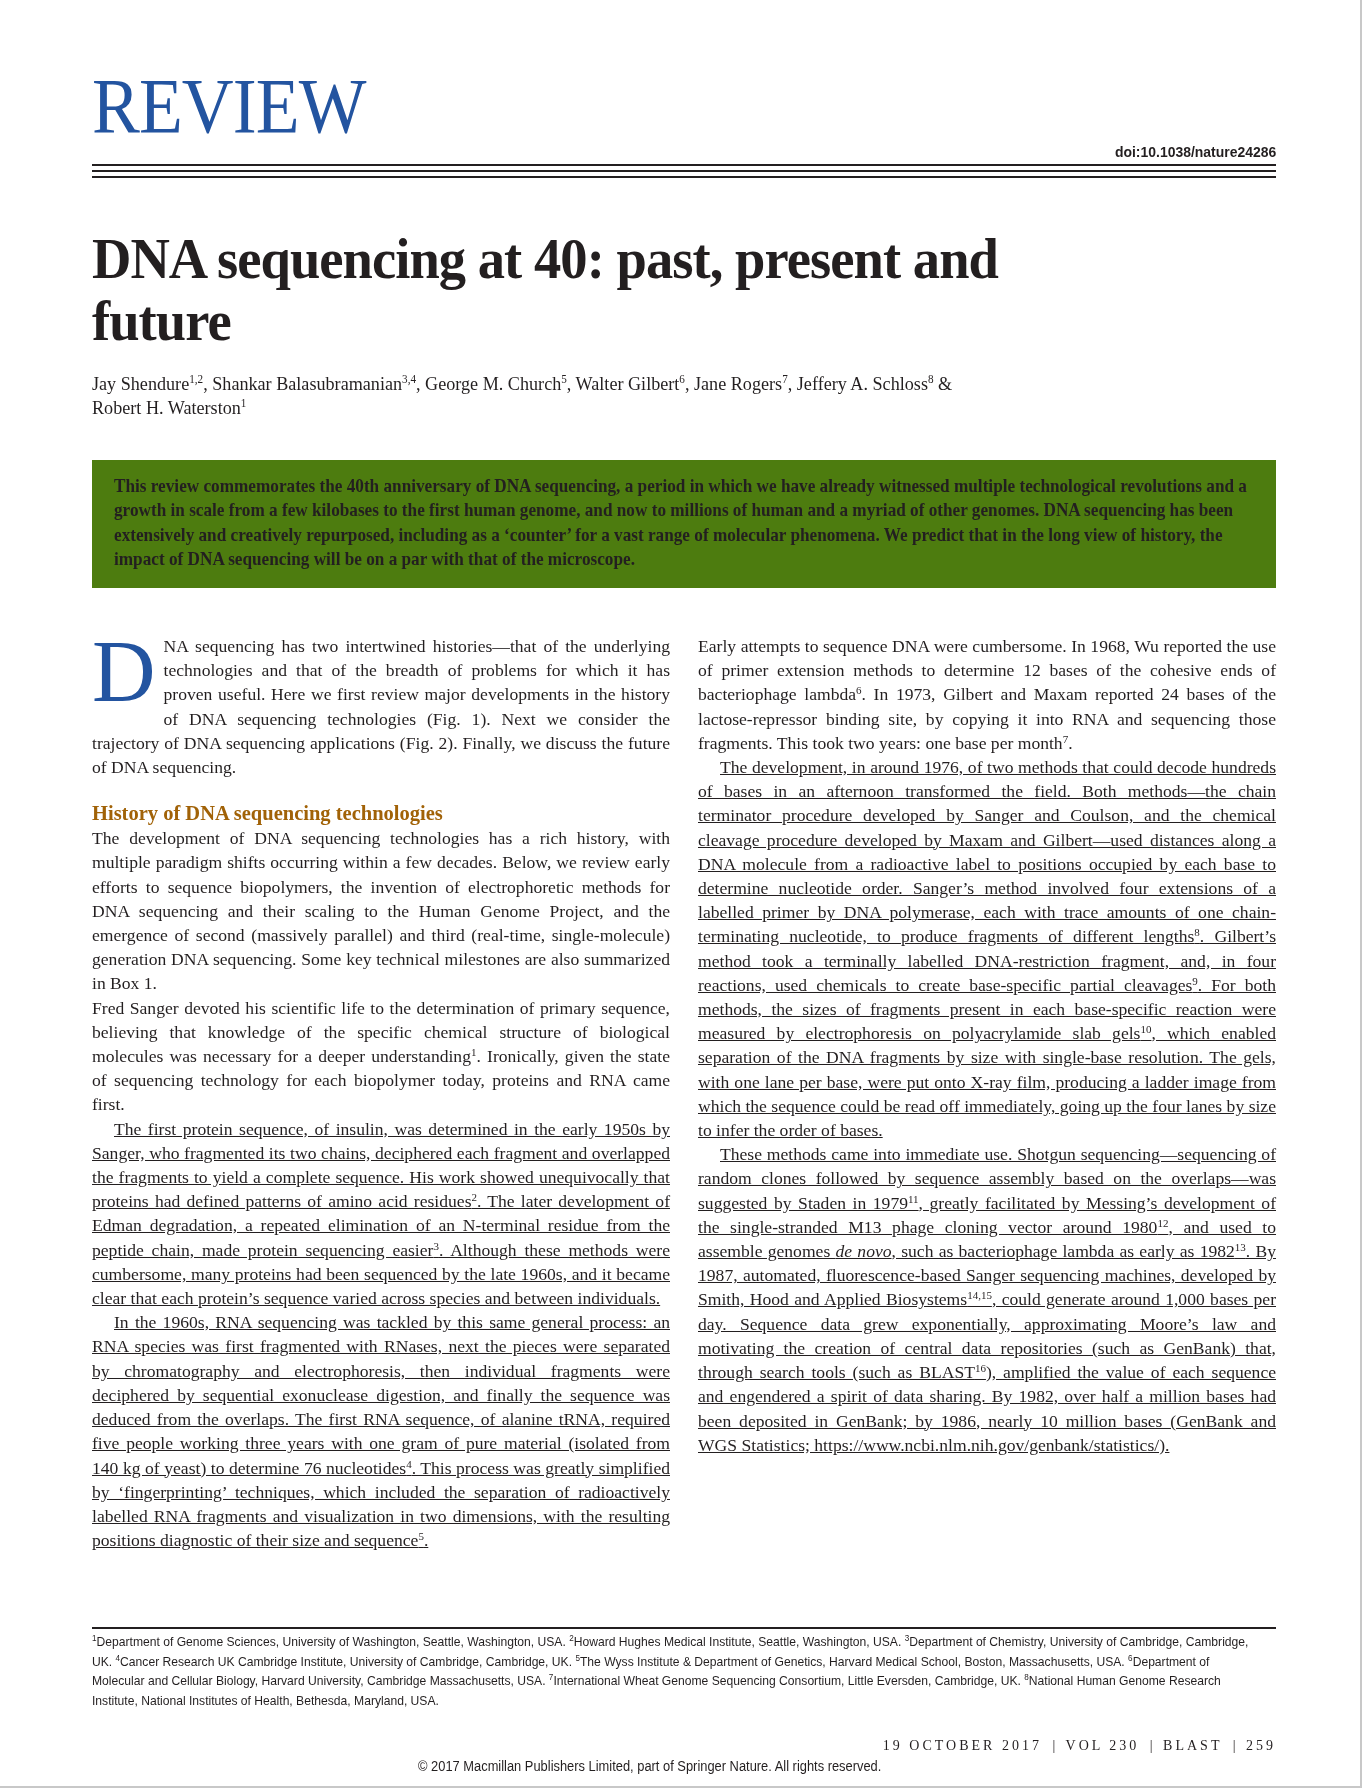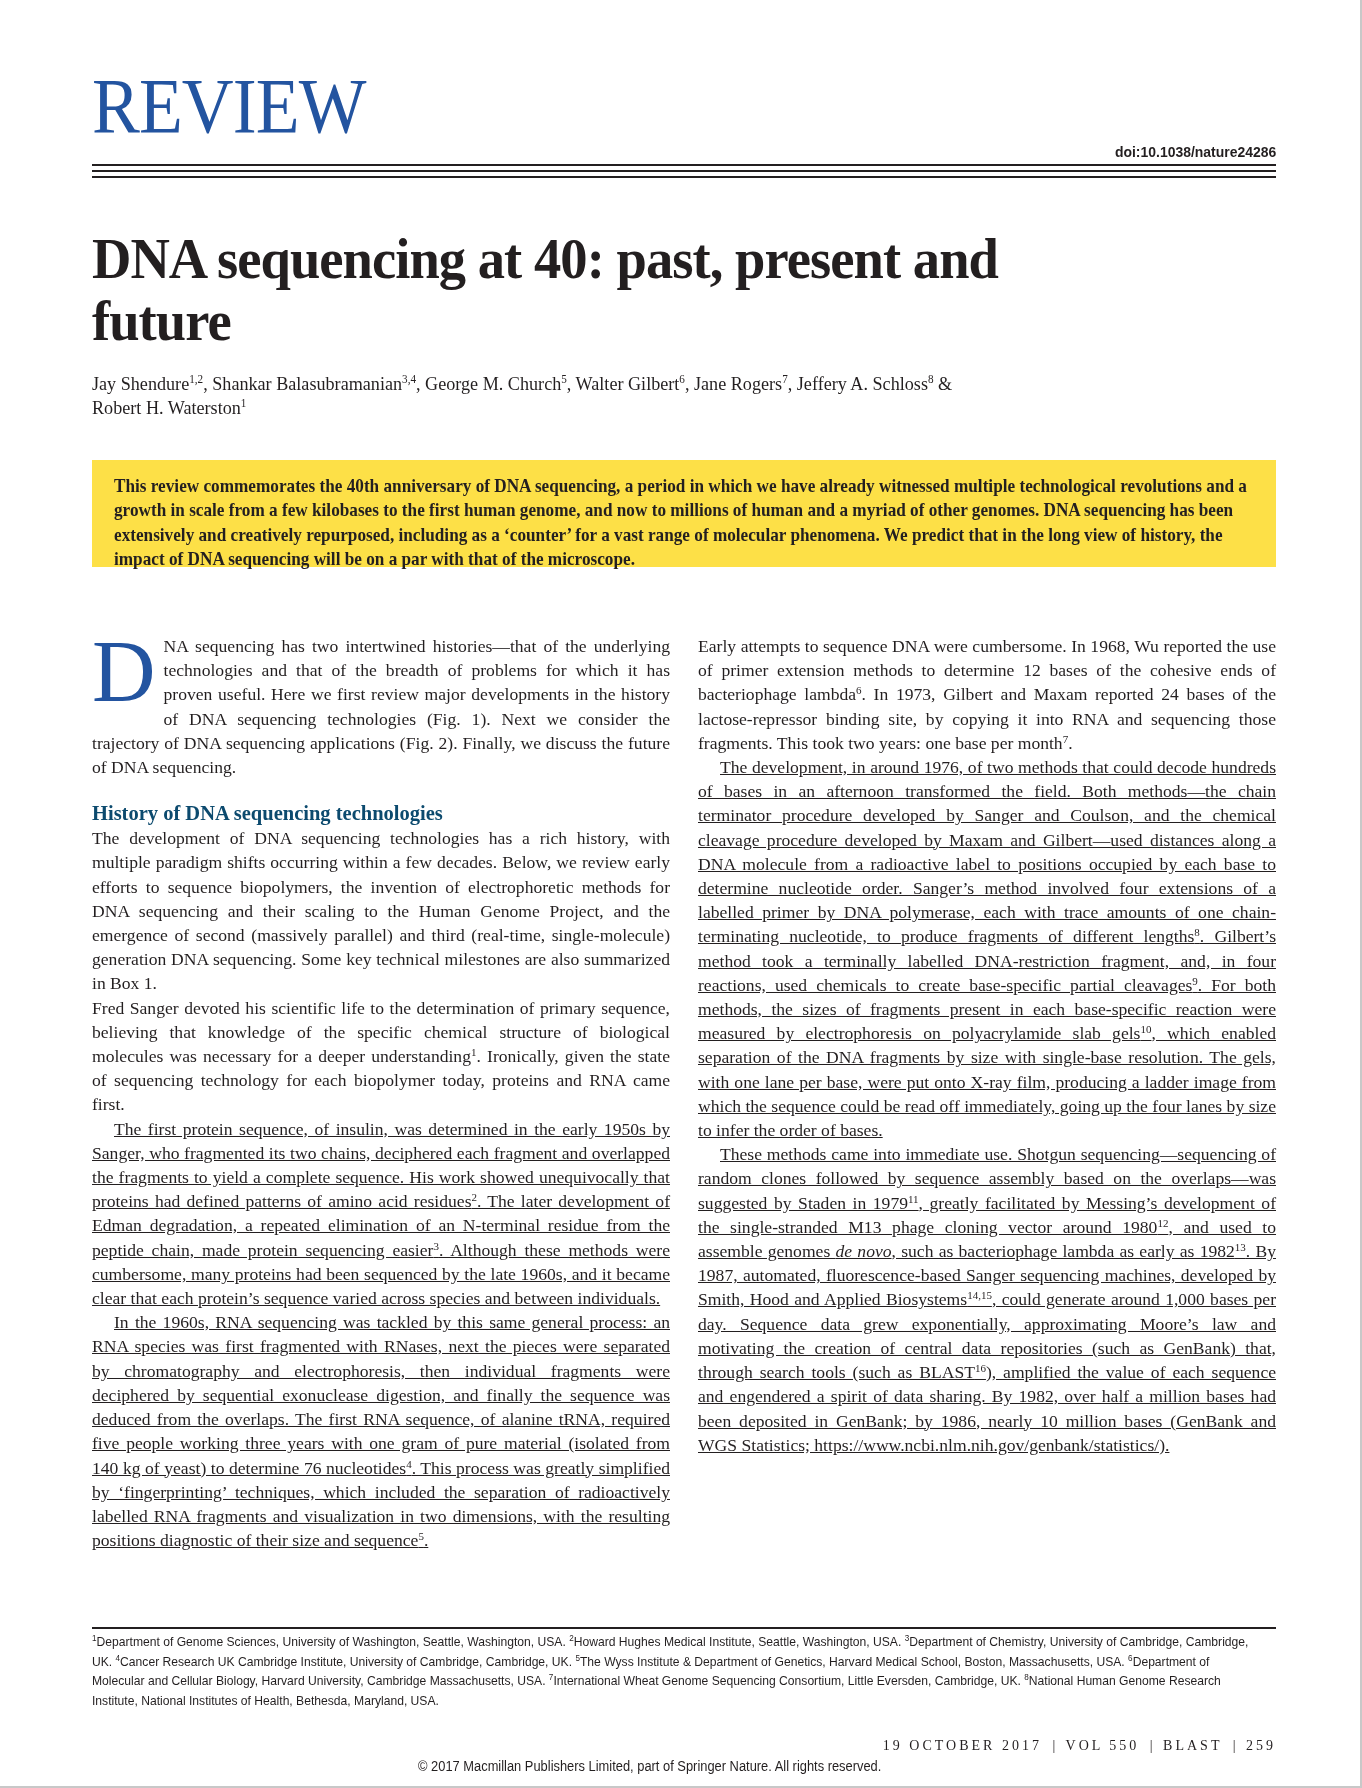--- a/index.html
+++ b/index.html
@@ -30,39 +30,39 @@
     font-size: 58px; line-height: 62px; color: #231f20; letter-spacing: -1px;
     transform: scaleX(0.94); transform-origin: left top;
   }
   .authors {
     position: absolute; left: 92px; top: 372px; width: 1150px;
     font-size: 19.5px; line-height: 24px; transform: scaleX(0.93); transform-origin: left top;
   }
   .authors sup { font-size: 12px; vertical-align: 7px; line-height: 0; }
 
   .abstract {
-    position: absolute; left: 92px; top: 460px; width: 1184px; height: 107px;
-    background: #fde047; box-sizing: border-box; padding: 14px 22px 0 22px;
+    position: absolute; left: 92px; top: 460px; width: 1184px; height: 128px;
+    background: #4d7c0f; box-sizing: border-box; padding: 14px 22px 0 22px;
   }
   .abstract p {
     margin: 0; font-weight: bold; font-size: 19px; line-height: 24.3px; color: #231f20;
     width: 1262px; transform: scaleX(0.905); transform-origin: left top;
   }
 
   .col { position: absolute; width: 578px; font-size: 17.6px; line-height: 24.2px; text-align: justify; color: #231f20; }
   .col-left { left: 92px; top: 634px; }
   .col-right { left: 698px; top: 634px; }
   .col p { margin: 0; hyphens: auto; }
   .col p.indent { text-indent: 22px; text-decoration: underline; }
   .col sup { font-size: 11px; vertical-align: 6px; line-height: 0; }
   .dropcap {
     float: left; font-size: 88px; line-height: 68px; color: #2354a0; margin: 4px 8px 0 0;
     font-family: "Liberation Serif", "DejaVu Serif", serif; height: 70px;
   }
-  .h-blue { color: #0c4a6e; font-weight: bold; font-size: 20.5px; line-height: 24px; margin: 22px 0 1px 0; }
+  .h-blue { color: #a16207; font-weight: bold; font-size: 20.5px; line-height: 24px; margin: 22px 0 1px 0; }
   .h-black { font-weight: bold; font-size: 19.5px; line-height: 24px; margin: 22px 0 0 0; }
 
   .affil-rule { position: absolute; left: 92px; top: 1627px; width: 1184px; height: 1.5px; background: #231f20; }
   .affiliations {
     position: absolute; left: 92px; top: 1632px; width: 1290px;
     font-family: "Liberation Sans", "DejaVu Sans", sans-serif; font-size: 13.4px; line-height: 19.5px; color: #231f20;
     transform: scaleX(0.905); transform-origin: left top;
   }
   .affiliations sup { font-size: 9px; vertical-align: 5px; line-height: 0; }
 
@@ -125,19 +125,19 @@
 </div>
 
 <div class="affil-rule"></div>
 <div class="affiliations">
   <sup>1</sup><span>Department of Genome Sciences, University of Washington, Seattle, Washington, USA. </span><sup>2</sup><span>Howard Hughes Medical Institute, Seattle, Washington, USA. </span><sup>3</sup><span>Department of Chemistry, University of Cambridge, Cambridge, UK. </span><sup>4</sup><span>Cancer Research UK Cambridge Institute, University of Cambridge, Cambridge, UK. </span><sup>5</sup><span>The Wyss Institute &amp; Department of Genetics, Harvard Medical School, Boston, Massachusetts, USA. </span><sup>6</sup><span>Department of Molecular and Cellular Biology, Harvard University, Cambridge Massachusetts, USA. </span><sup>7</sup><span>International Wheat Genome Sequencing Consortium, Little Eversden, Cambridge, UK. </span><sup>8</sup><span>National Human Genome Research Institute, National Institutes of Health, Bethesda, Maryland, USA.</span>
 </div>
 
 <div class="footer-line">
   <span>19 OCTOBER 2017</span>
   <span class="sep">|</span>
-  <span>VOL 550</span>
+  <span>VOL 230</span>
   <span class="sep">|</span>
   <span>BLAST</span>
   <span class="sep">|</span>
   <span>259</span>
 </div>
 <div class="copyright">© 2017 Macmillan Publishers Limited, part of Springer Nature. All rights reserved.</div>
 
 </body></html>

